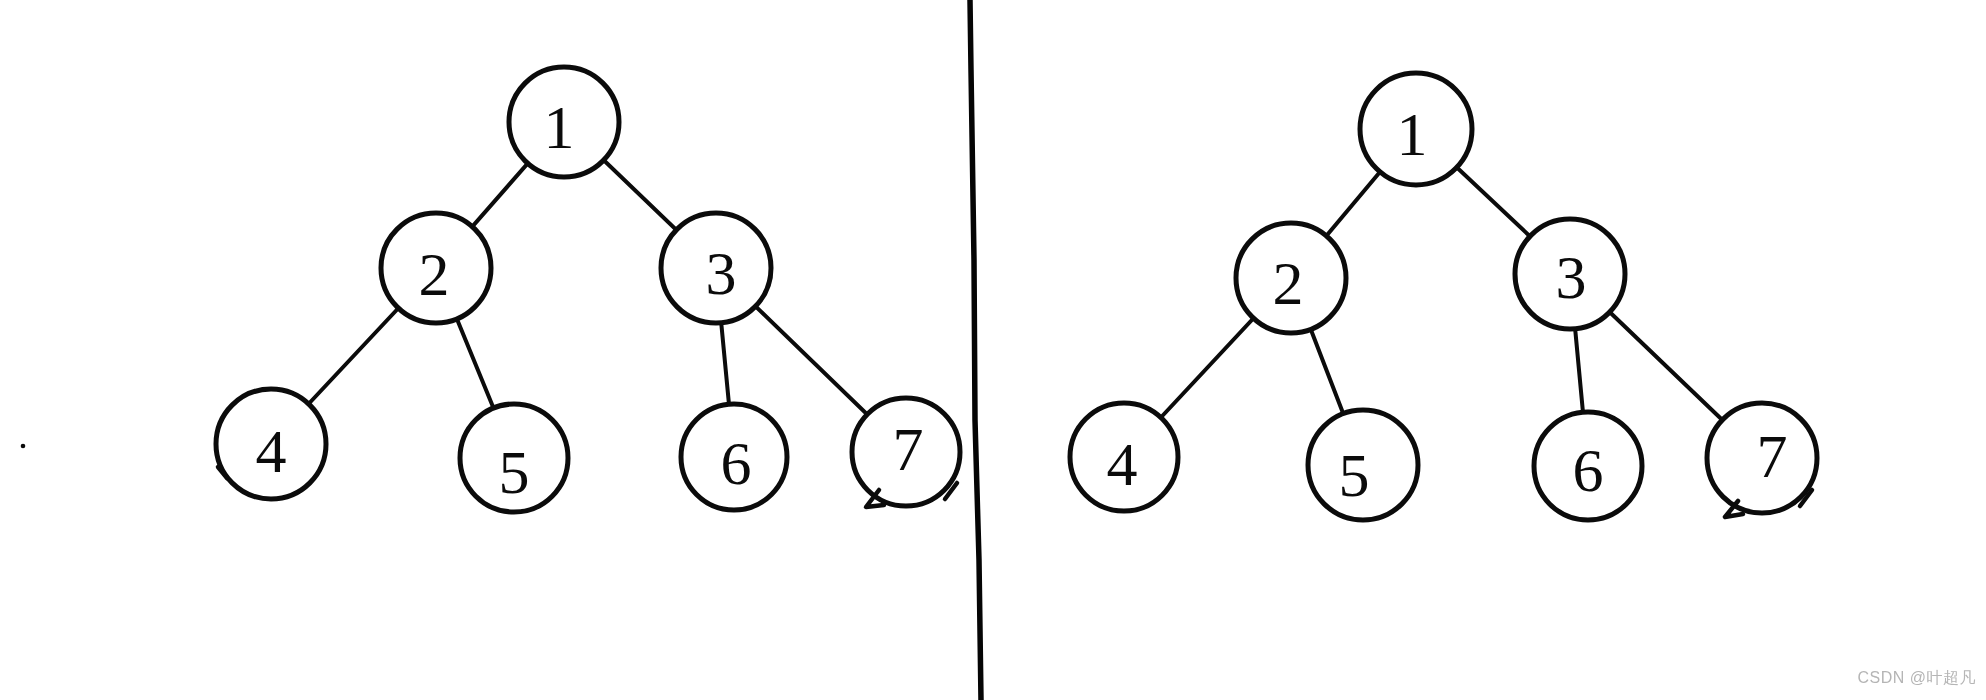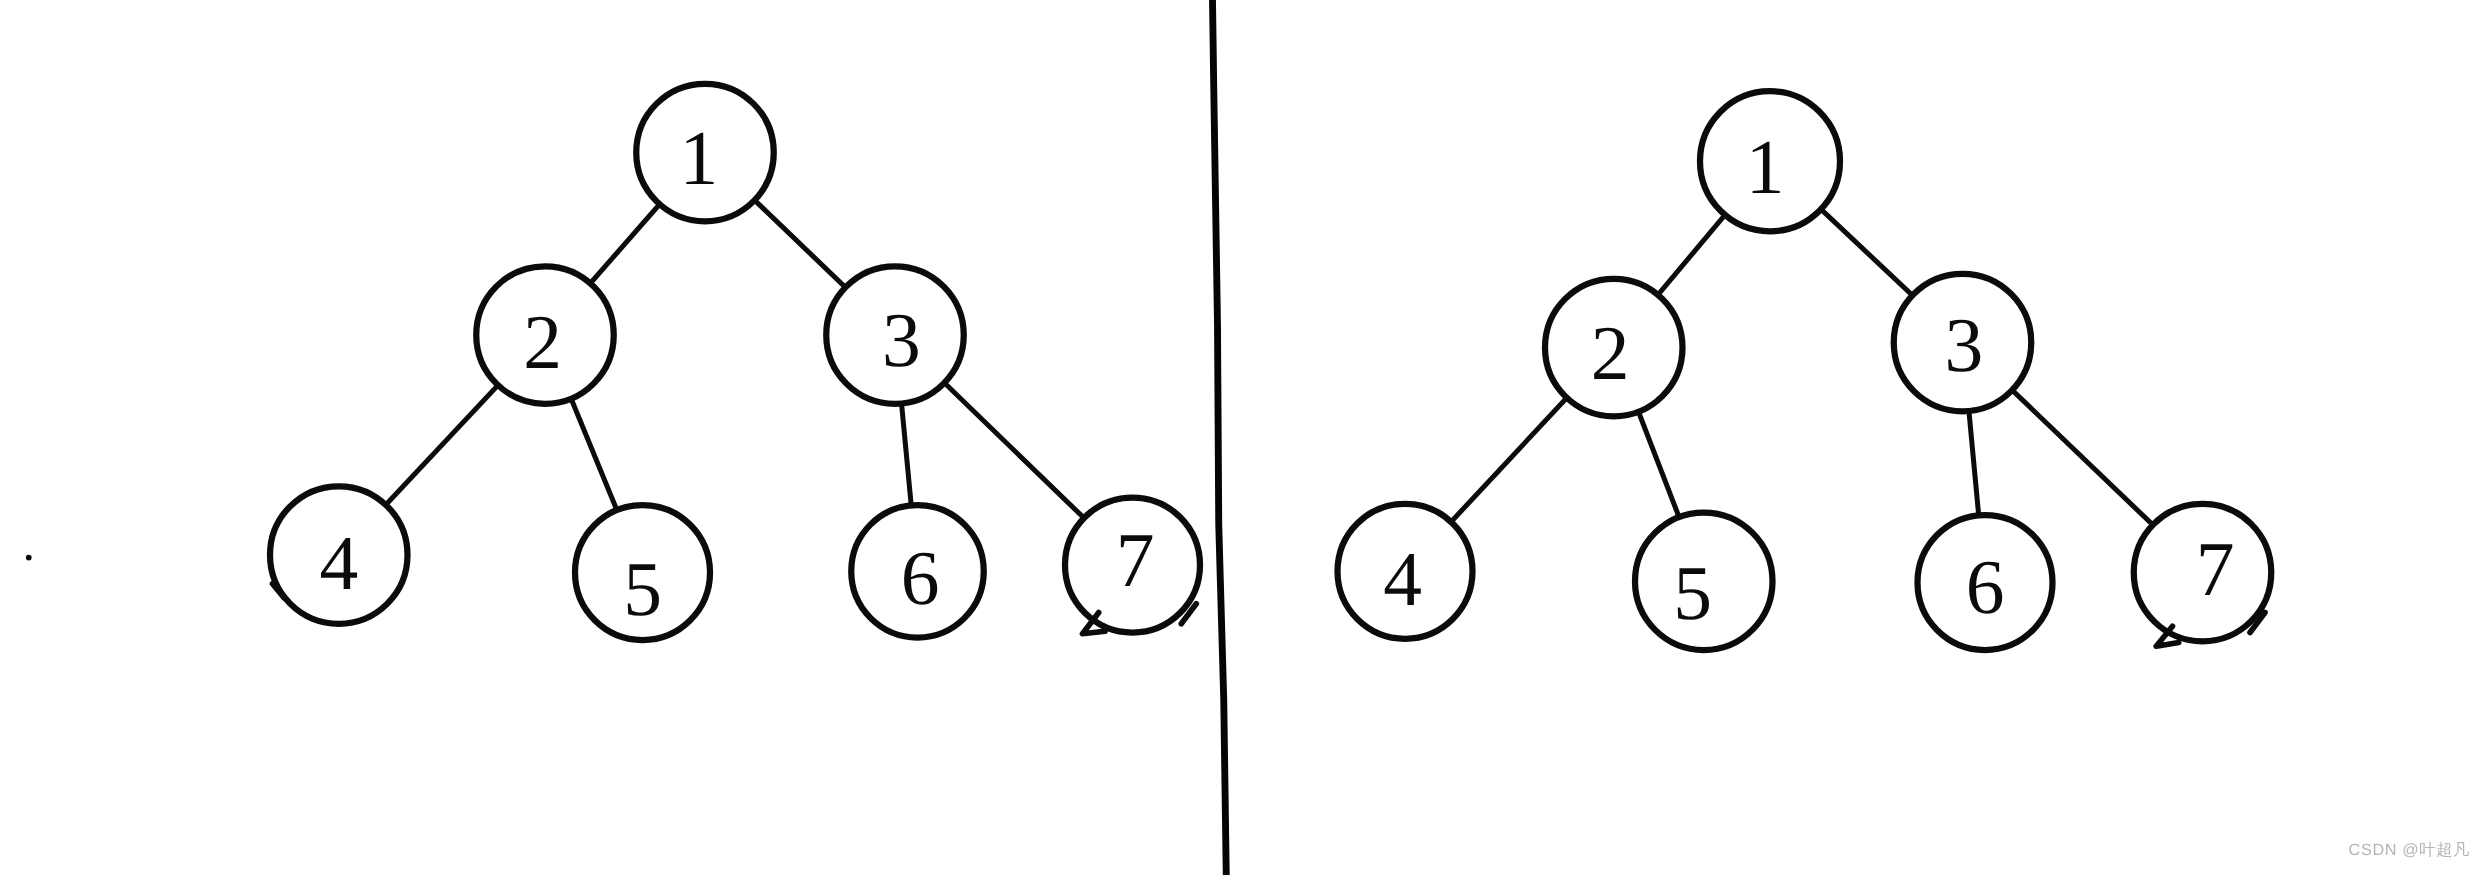--- a/index.html
+++ b/index.html
@@ -49,21 +49,21 @@
     stroke: #0b0b0b;
     stroke-width: 4.5;
     stroke-linecap: round;
     stroke-linejoin: round;
     fill: none;
   }
   .watermark {
     position: absolute;
     right: 10px;
     bottom: 11px;
-    font-size: 13px;
+    font-size: 16px;
     letter-spacing: 0.5px;
     color: #b5b5b5;
     user-select: none;
   }
 </style>
 </head>
 <body>
 
 <div class="canvas">
 

